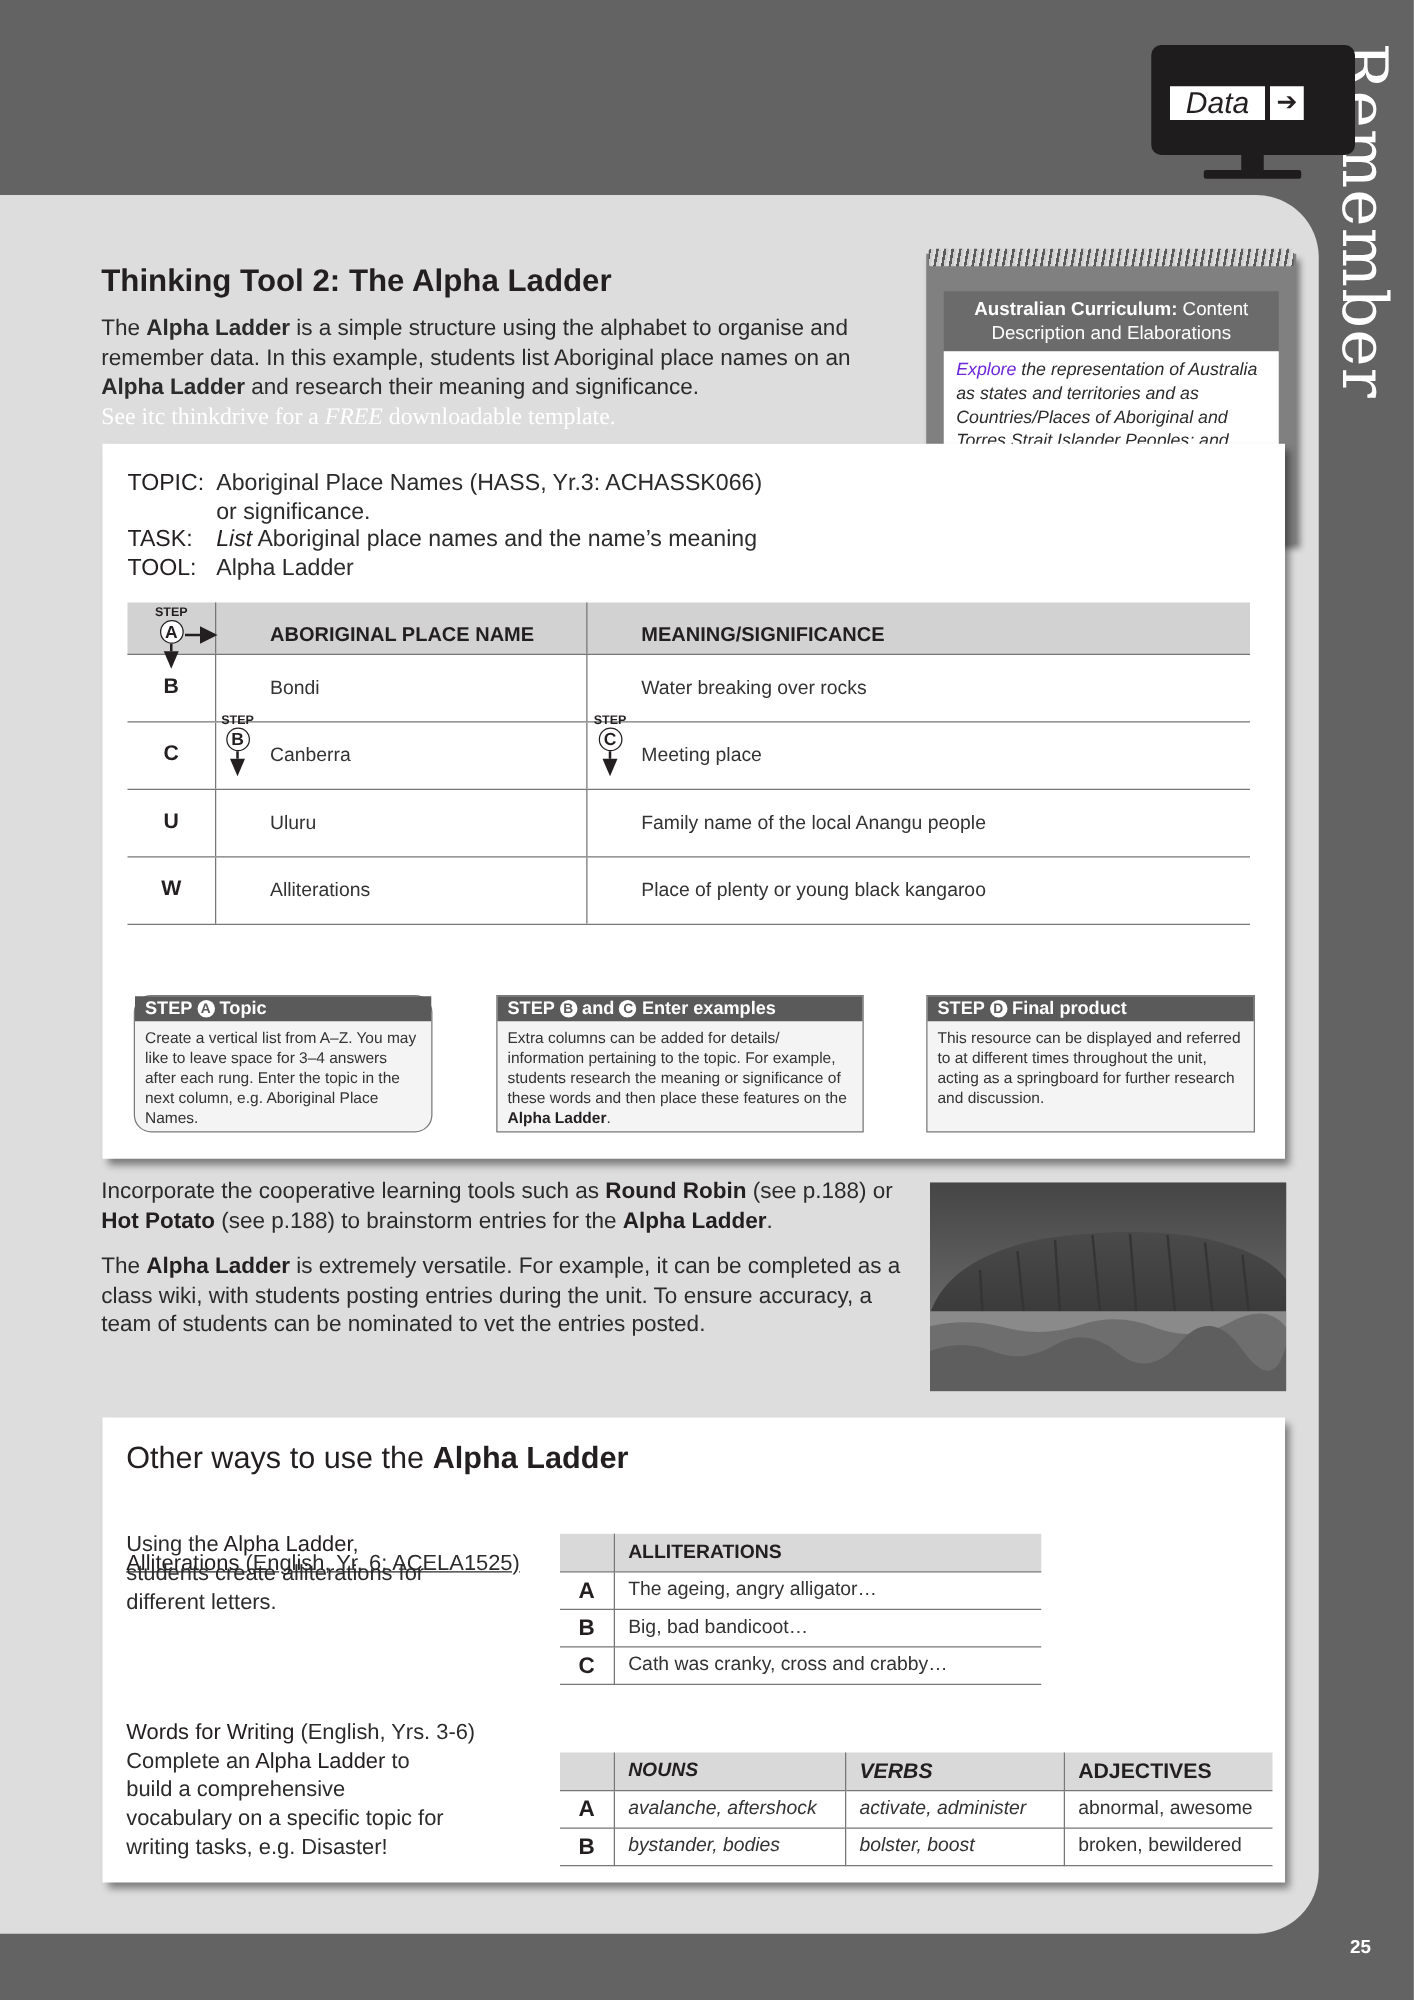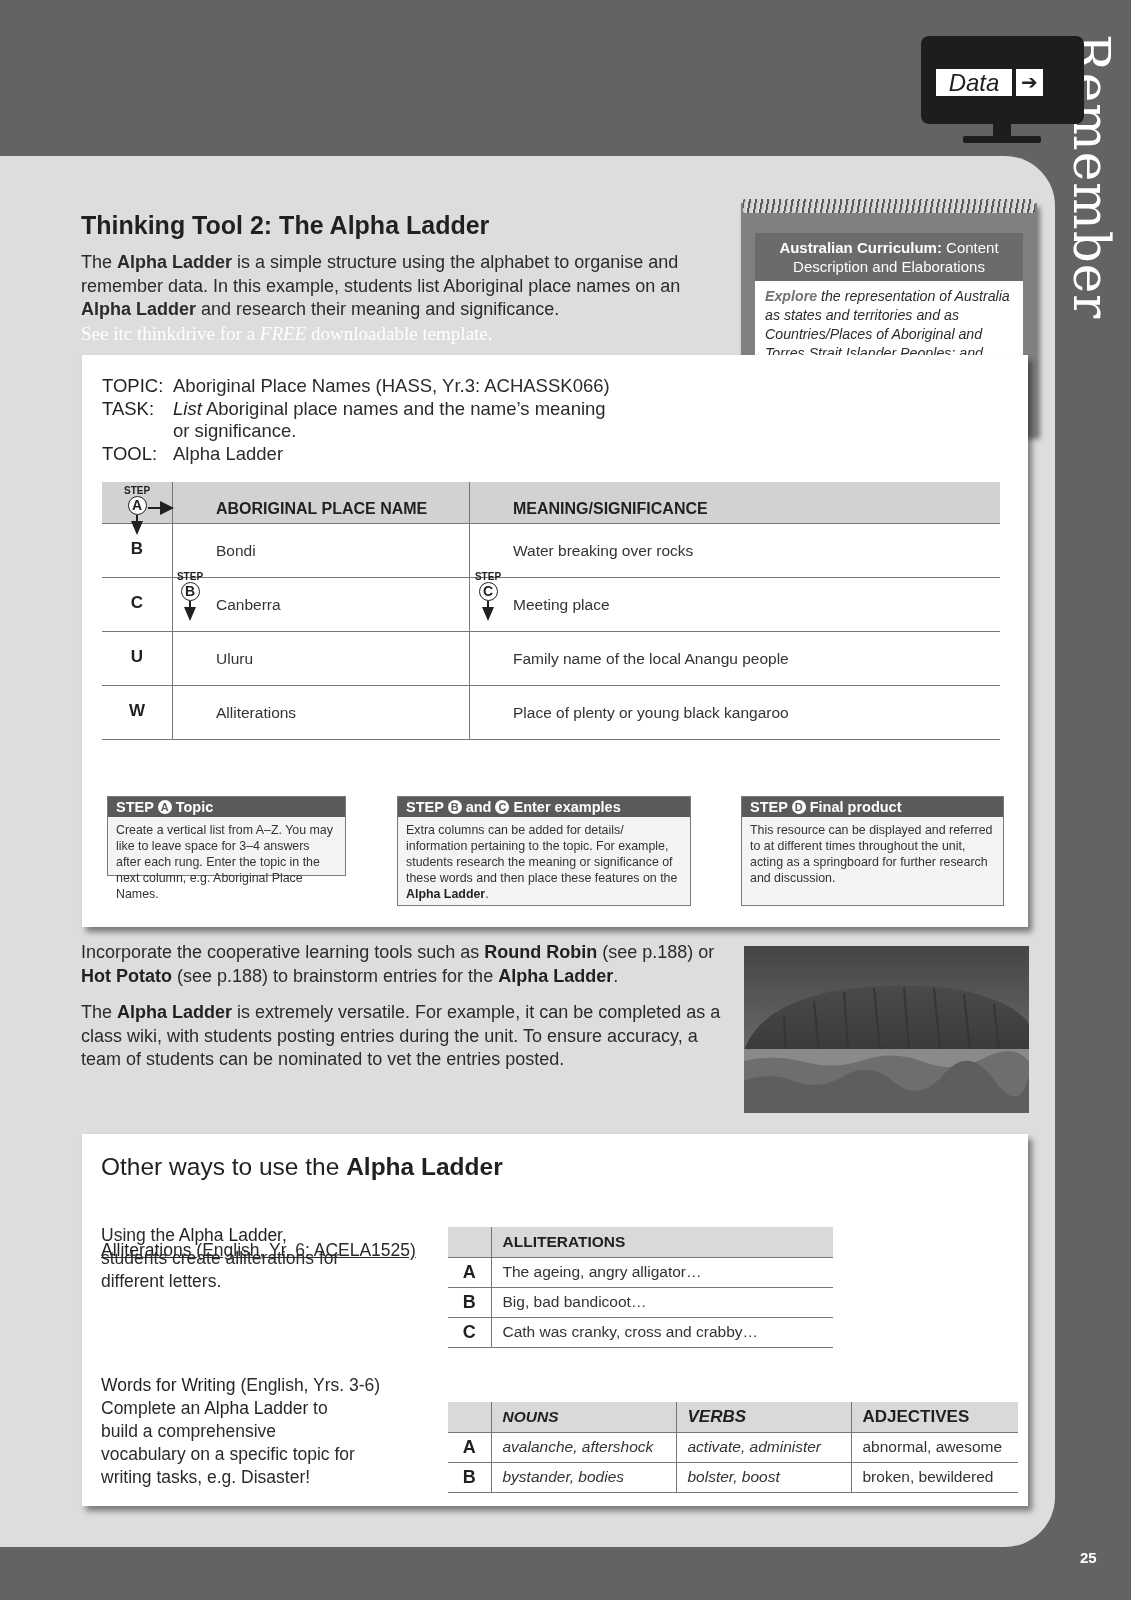--- a/index.html
+++ b/index.html
@@ -59,21 +59,21 @@
     border-radius: 2px;
   }
   .notepad .np-head {
     position: absolute; left: 14px; top: 30px; width: 268px; height: 48px;
     background: #6b6b6b; color: #fff; text-align: center; font-size: 15px; line-height: 19px; padding-top: 5px;
   }
   .notepad .np-body {
     position: absolute; left: 14px; top: 78px; width: 268px; height: 133px;
     background: #fff; font-size: 14.2px; line-height: 19px; font-style: italic; padding: 6px 10px; color: #2b2b2b;
   }
-  .notepad .np-body .lead { font-weight: bold; color: #737373; }
+  .notepad .np-body .lead { font-weight: normal; color: #6d28d9; }
 
   
   .card {
     position: absolute; background: #fff; box-shadow: 4px 5px 6px rgba(0,0,0,0.45);
   }
   .card1 { left: 82px; top: 355px; width: 946px; height: 572px; }
   .ttt { position: absolute; left: 102px; top: 375px; font-size: 18.5px; line-height: 22.5px; color: #2b2b2b; }
   .ttt .row { display: flex; }
   .ttt .lbl { width: 71px; color: #231f20; }
 
@@ -159,26 +159,26 @@
 </div>
 
 <div class="card card1"></div>
 
 <div class="ttt">
   <div class="row">
       <span class="lbl">TOPIC:</span>
       <span>Aboriginal Place Names (HASS, Yr.3: ACHASSK066)</span>
     </div>
   <div class="row">
+      <span class="lbl"></span>
+      <span>or significance.</span>
+    </div>
+  <div class="row">
       <span class="lbl">TASK:</span>
       <span><span class="i" style="color:#231f20">List</span><span> Aboriginal place names and the name’s meaning</span></span>
-    </div>
-  <div class="row">
-      <span class="lbl"></span>
-      <span>or significance.</span>
     </div>
   <div class="row">
       <span class="lbl">TOOL:</span>
       <span>Alpha Ladder</span>
     </div>
 </div>
 
 <div class="ladder">
   <div class="hdr">
     <div class="c1"></div>
@@ -222,21 +222,21 @@
   <div class="stem"></div>
   <div class="arrow-down"></div>
 </div>
 <div class="step-mark" style="left:474px; top:571px; width:28px;">
   <div>STEP</div>
   <div class="circ">C</div>
   <div class="stem"></div>
   <div class="arrow-down"></div>
 </div>
 
-<div class="stepbox" style="left:107px; top:796px; width:239px; height:80px;">
+<div class="stepbox" style="left:107px; top:796px; width:239px; height:110px;border-radius:14px;">
   <div class="sh">
     <span>STEP</span>
     <span class="dot">A</span>
     <span>Topic</span>
   </div>
   <div class="sb">Create a vertical list from A–Z. You may like to leave space for 3–4 answers after each rung. Enter the topic in the next column, e.g. Aboriginal Place Names.</div>
 </div>
 <div class="stepbox" style="left:397px; top:796px; width:294px; height:110px;">
   <div class="sh">
     <span>STEP</span>

